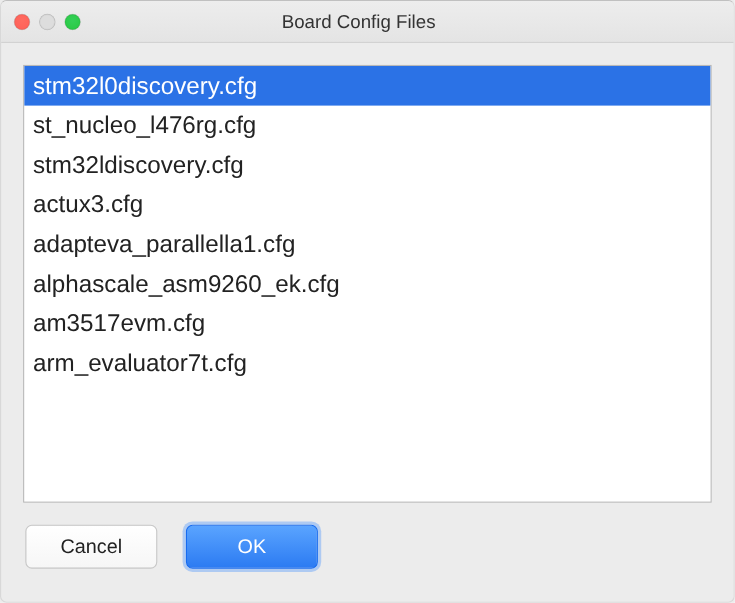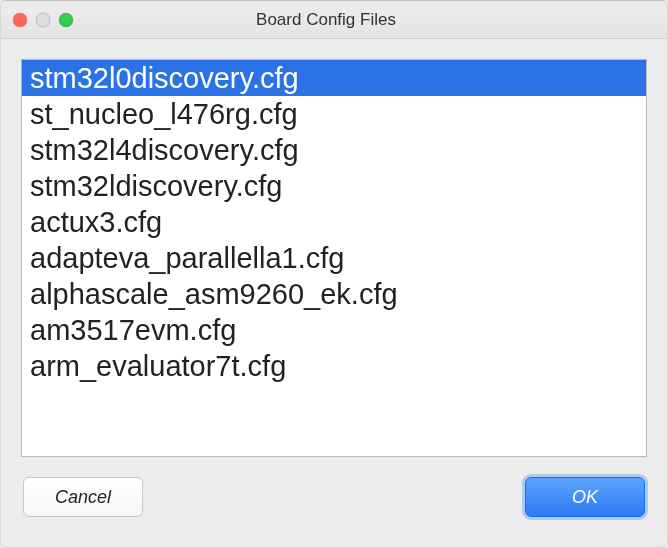--- a/index.html
+++ b/index.html
@@ -50,37 +50,36 @@
     .listbox {
       background: #fff;
       border: 1px solid #b8b8b8;
       height: 398px;
       overflow: hidden;
     }
     .list-item {
       height: 36px;
       line-height: 36px;
       padding: 0 8px;
-      font-size: 29px;
+      font-size: 22px;
       color: #222;
       white-space: nowrap;
       overflow: hidden;
       text-overflow: ellipsis;
       cursor: default;
     }
     .list-item.selected {
       background: #2b72e6;
       color: #fff;
     }
     .button-row {
       display: flex;
-      justify-content: space-between;
-      gap: 12px;
+      justify-content: flex-start;
+      gap: 26px;
       padding: 20px 22px 0 22px;
-      font-style: italic;
     }
     .btn {
       min-width: 120px;
       height: 40px;
       border-radius: 6px;
       font-size: 18px;
       display: flex;
       align-items: center;
       justify-content: center;
       padding: 0 22px;
@@ -108,21 +107,20 @@
     <div class="light min"></div>
     <div class="light zoom"></div>
   </div>
   <div class="title">Board Config Files</div>
 </div>
 
 <div class="content">
   <div class="listbox" id="listbox">
       <div class="list-item selected">stm32l0discovery.cfg</div>
       <div class="list-item">st_nucleo_l476rg.cfg</div>
-      <div class="list-item">stm32l4discovery.cfg</div>
       <div class="list-item">stm32ldiscovery.cfg</div>
       <div class="list-item">actux3.cfg</div>
       <div class="list-item">adapteva_parallella1.cfg</div>
       <div class="list-item">alphascale_asm9260_ek.cfg</div>
       <div class="list-item">am3517evm.cfg</div>
       <div class="list-item">arm_evaluator7t.cfg</div>
     </div>
 </div>
 
 <div class="button-row">

